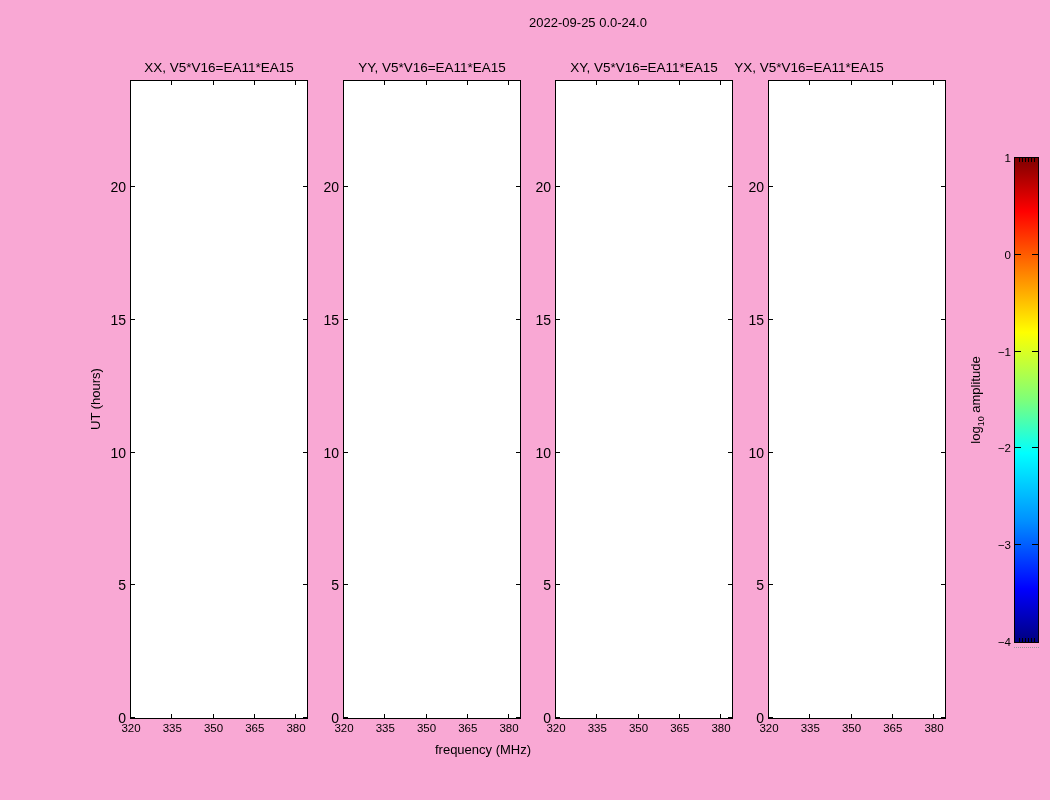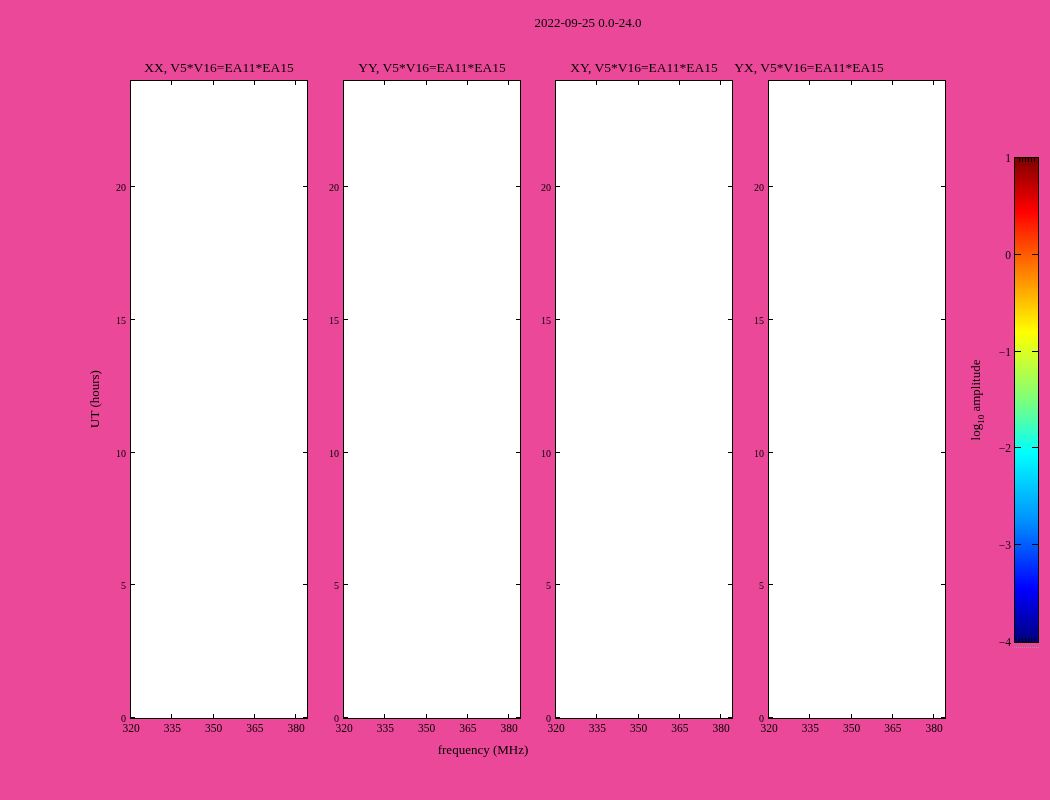--- a/index.html
+++ b/index.html
@@ -1,18 +1,18 @@
 <!DOCTYPE html>
 <html><head>
 <meta charset="utf-8">
 <style>
   html,body{margin:0;padding:0;background:#fff;}
   .figure{
-    position:relative;width:1050px;height:800px;background:#ec4899;
-    font-family:Liberation Serif, serif;color:#000;
+    position:relative;width:1050px;height:800px;background:#f9a8d4;
+    font-family:Liberation Sans, sans-serif;color:#000;
     overflow:hidden;
   }
   .suptitle{
     position:absolute;left:588px;top:15px;transform:translateX(-50%);
     font-size:13px;white-space:nowrap;
   }
   .panel-title{
     position:absolute;top:60px;transform:translateX(-50%);
     font-size:13.5px;white-space:nowrap;
   }
@@ -22,21 +22,21 @@
     border:1px solid #000;box-sizing:border-box;background:#fff;
   }
   .p0{left:130px}.p1{left:343px}.p2{left:555px}.p3{left:768px}
   .tick{position:absolute;background:#000;}
   .xtick-label{
     position:absolute;top:calc(100% + 4px);transform:translateX(-50%);
     font-size:11.5px;white-space:nowrap;
   }
   .ytick-label{
     position:absolute;transform:translate(-100%,-50%);left:-5px;
-    font-size:10px;white-space:nowrap;
+    font-size:14px;white-space:nowrap;
   }
   .ylabel{
     position:absolute;left:95px;top:399px;
     transform:translate(-50%,-50%) rotate(-90deg);
     font-size:13px;white-space:nowrap;
   }
   .xlabel{
     position:absolute;left:483px;top:742px;transform:translateX(-50%);
     font-size:13px;white-space:nowrap;
   }

